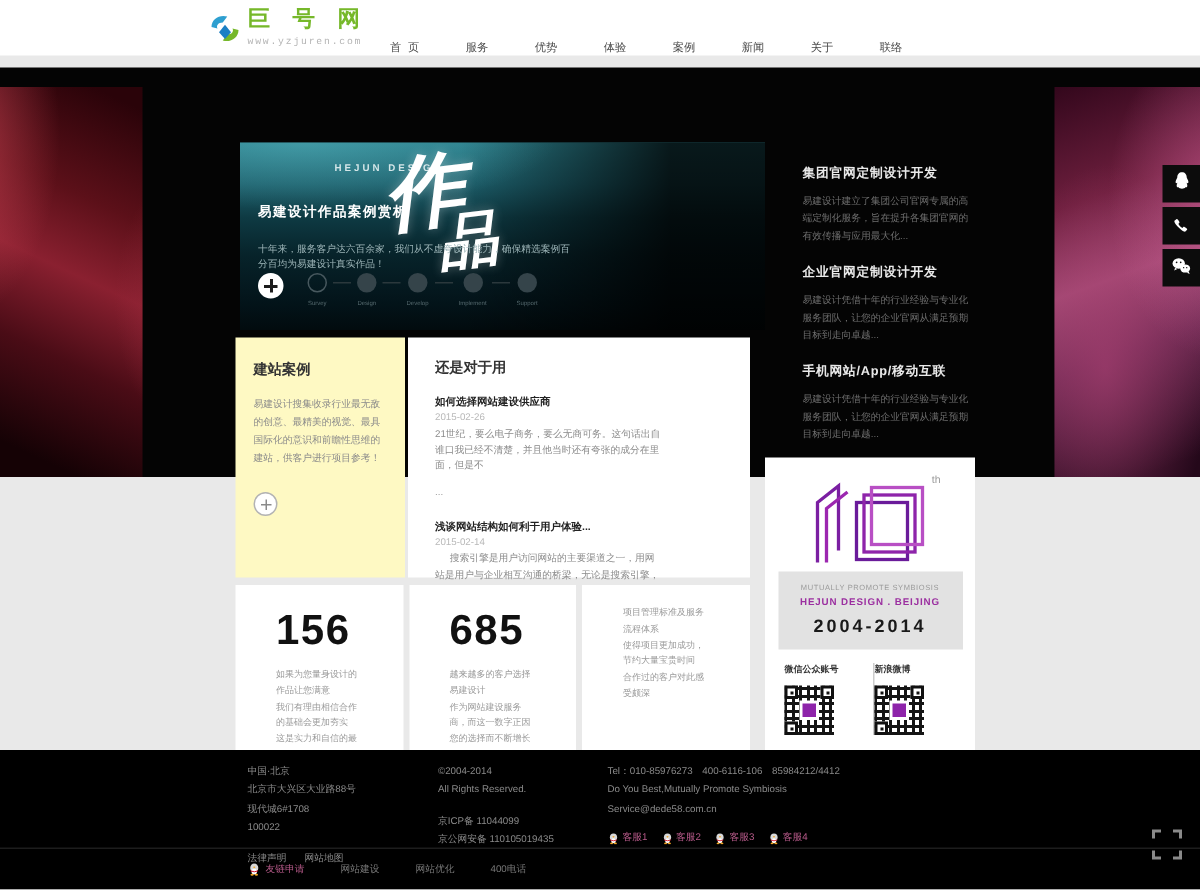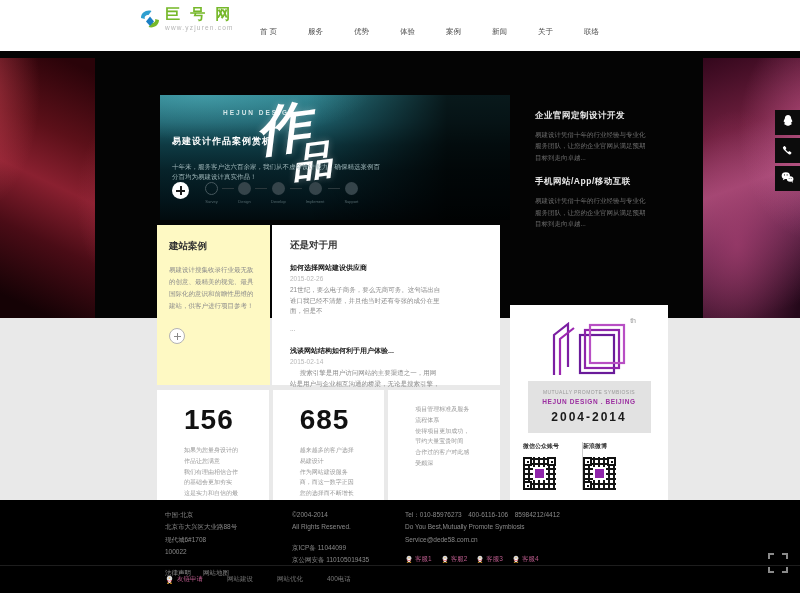--- a/index.html
+++ b/index.html
@@ -4,21 +4,21 @@
 <style>
   * { margin:0; padding:0; box-sizing:border-box; }
   html,body { width:800px; height:593px; }
   body {
     font-family:"Liberation Sans","DejaVu Sans",sans-serif;
     background:#e9e9e9; position:relative; overflow:hidden;
   }
   a { text-decoration:none; }
 
   
-  .header { position:absolute; top:0; left:0; width:800px; height:51px; background:#fff; z-index:8; }
+  .header { position:absolute; top:0; left:0; width:800px; height:37px; background:#fff; z-index:8;font-family:Liberation Mono, monospace; }
   .logo { position:absolute; left:138px; top:6px; display:flex; align-items:flex-start; gap:3px; cursor:pointer; }
   .logo-txt { display:flex; flex-direction:column; }
   .logo-text { color:#76b82a; font-size:15px; font-weight:bold; letter-spacing:3px; line-height:1.1; }
   .logo-url { color:#b5b5b5; font-size:6.5px; letter-spacing:1.2px; margin-top:1px; }
   .nav { position:absolute; left:260px; top:0; height:45px; display:flex; align-items:flex-end; padding-bottom:8px; gap:31px; }
   .nav-item { font-size:7.5px; color:#4a4a4a; cursor:pointer; }
 
   
   .dark-band { position:absolute; top:45px; left:0; width:800px; height:273px; background:#040404; z-index:1; }
   .canyon { position:absolute; top:58px; height:260px; z-index:2; }
@@ -82,21 +82,21 @@
   .article .indent { text-indent:1.5em; }
   .article .more { font-size:6.5px; color:#9a9a9a; cursor:pointer; }
 
   
   .stats { position:absolute; left:157px; top:390px; width:343px; height:110px; display:flex; gap:4px; z-index:4; }
   .stat { flex:1; background:#fff; padding:14px 27px; }
   .stat .num { font-size:28px; font-weight:bold; color:#111; letter-spacing:1px; margin-bottom:9px; }
   .stat p { font-size:6px; color:#9a9a9a; line-height:1.8; }
 
   
-  .right-panel { position:absolute; left:510px; top:305px; width:158px; height:195px; background:#fff; z-index:4; }
+  .right-panel { position:absolute; left:510px; top:305px; width:140px; height:195px; background:#fff; z-index:4; }
   .logo10-wrap { position:relative; width:86px; margin:14px auto 4px; height:58px; }
   .logo10-th { position:absolute; right:-4px; top:-2px; font-size:7px; color:#9a9a9a; }
   .anniv-box { margin:4px auto 0; width:123px; background:#e2e2e2; text-align:center; padding:8px 0 9px; }
   .anniv-tagline { font-size:5px; color:#9a9a9a; letter-spacing:.4px; }
   .anniv-brand { font-size:6.5px; color:#9b2fa0; font-weight:bold; margin-top:3px; letter-spacing:.6px; }
   .anniv-years { font-size:12px; color:#1a1a1a; font-weight:bold; margin-top:5px; letter-spacing:2px; }
   .qr-row { margin-top:9px; display:flex; padding-left:13px; position:relative; }
   .qr-col { width:60px; }
   .qr-label { font-size:6px; color:#333; font-weight:bold; margin-bottom:6px; }
   .qr { width:33px; height:33px; position:relative; background:#fff;
@@ -193,20 +193,24 @@
       </span>
       <span class="step-dash"></span>
       <span class="step">
         <span class="step-circle"></span>
         <span class="step-label">Support</span>
       </span>
     </div>
   </section>
 
   <aside class="services">
+    <div class="service">
+      <h3>集团官网定制设计开发</h3>
+      <p>易建设计建立了集团公司官网专属的高端定制化服务，旨在提升各集团官网的有效传播与应用最大化...</p>
+    </div>
     <div class="service">
       <h3>企业官网定制设计开发</h3>
       <p>易建设计凭借十年的行业经验与专业化服务团队，让您的企业官网从满足预期目标到走向卓越...</p>
     </div>
     <div class="service">
       <h3>手机网站/App/移动互联</h3>
       <p>易建设计凭借十年的行业经验与专业化服务团队，让您的企业官网从满足预期目标到走向卓越...</p>
     </div>
   </aside>
 

